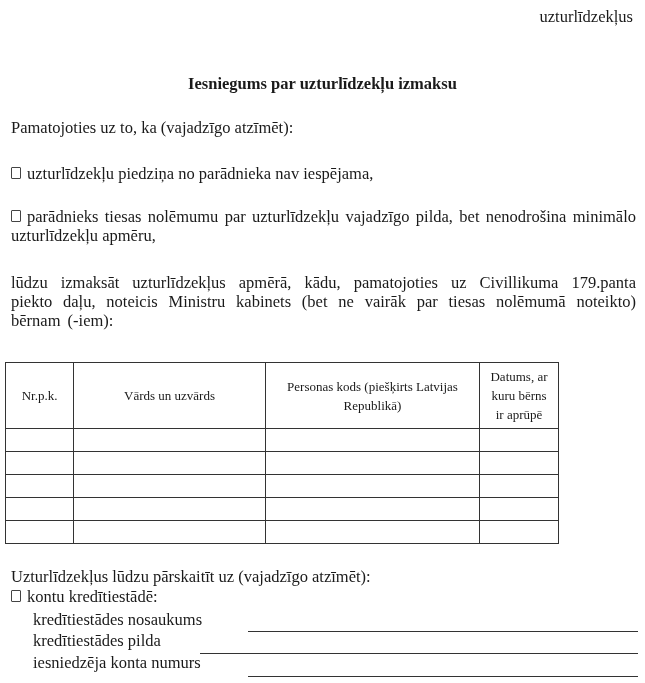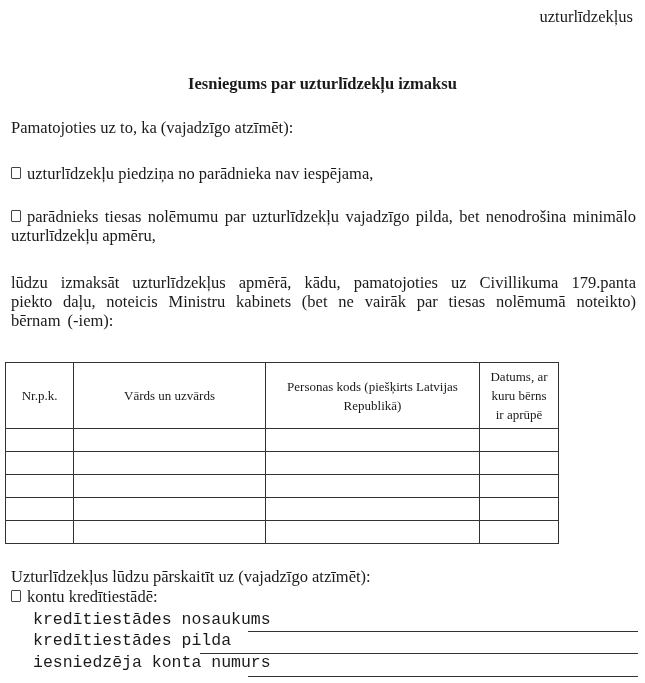--- a/index.html
+++ b/index.html
@@ -28,21 +28,21 @@
     }
     table.grid th, table.grid td {
       border: 1px solid #333; padding: 0; font-weight: normal;
     }
     table.grid th { height: 65px; text-align: center; vertical-align: middle; line-height: 19px; }
     table.grid td { height: 22px; }
     .col1 { width: 67px; }
     .col2 { width: 191px; }
     .col3 { width: 189px; }
     .col4 { width: auto; }
-    .field-row { left: 33px; height: 20px; line-height: 20px; font-family: Liberation Mono, monospace; }
+    .field-row { left: 33px; height: 20px; line-height: 20px; }
     .field-line {
       position: absolute; height: 0; border-bottom: 1px solid #333;
     }
   </style>
 </head>
 <body>
 
 <div class="abs addressee">
   <div>uzturlīdzekļus</div>
 </div>

